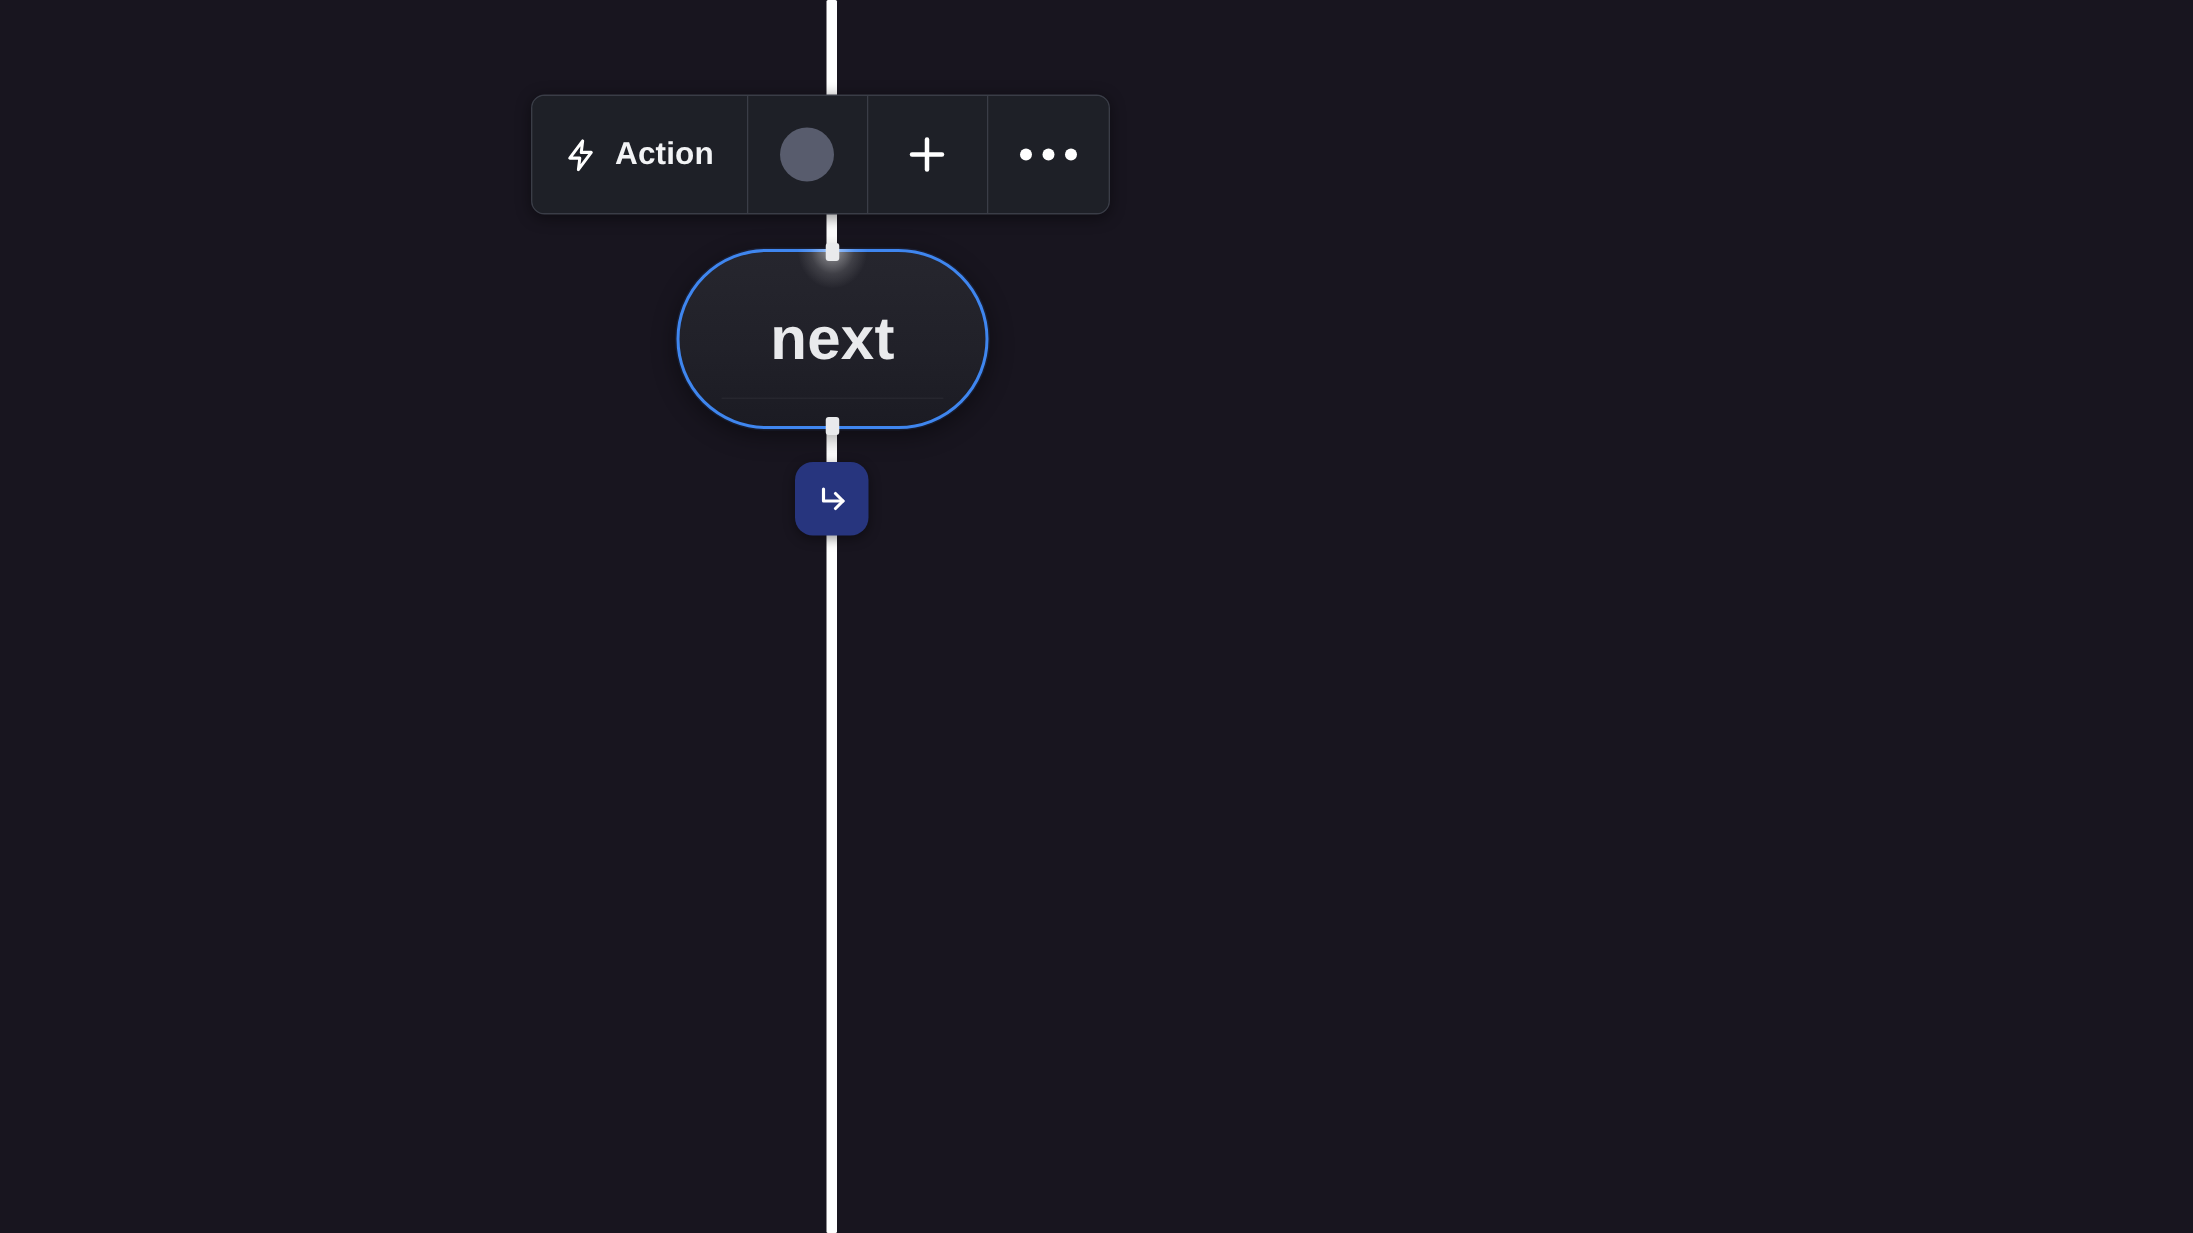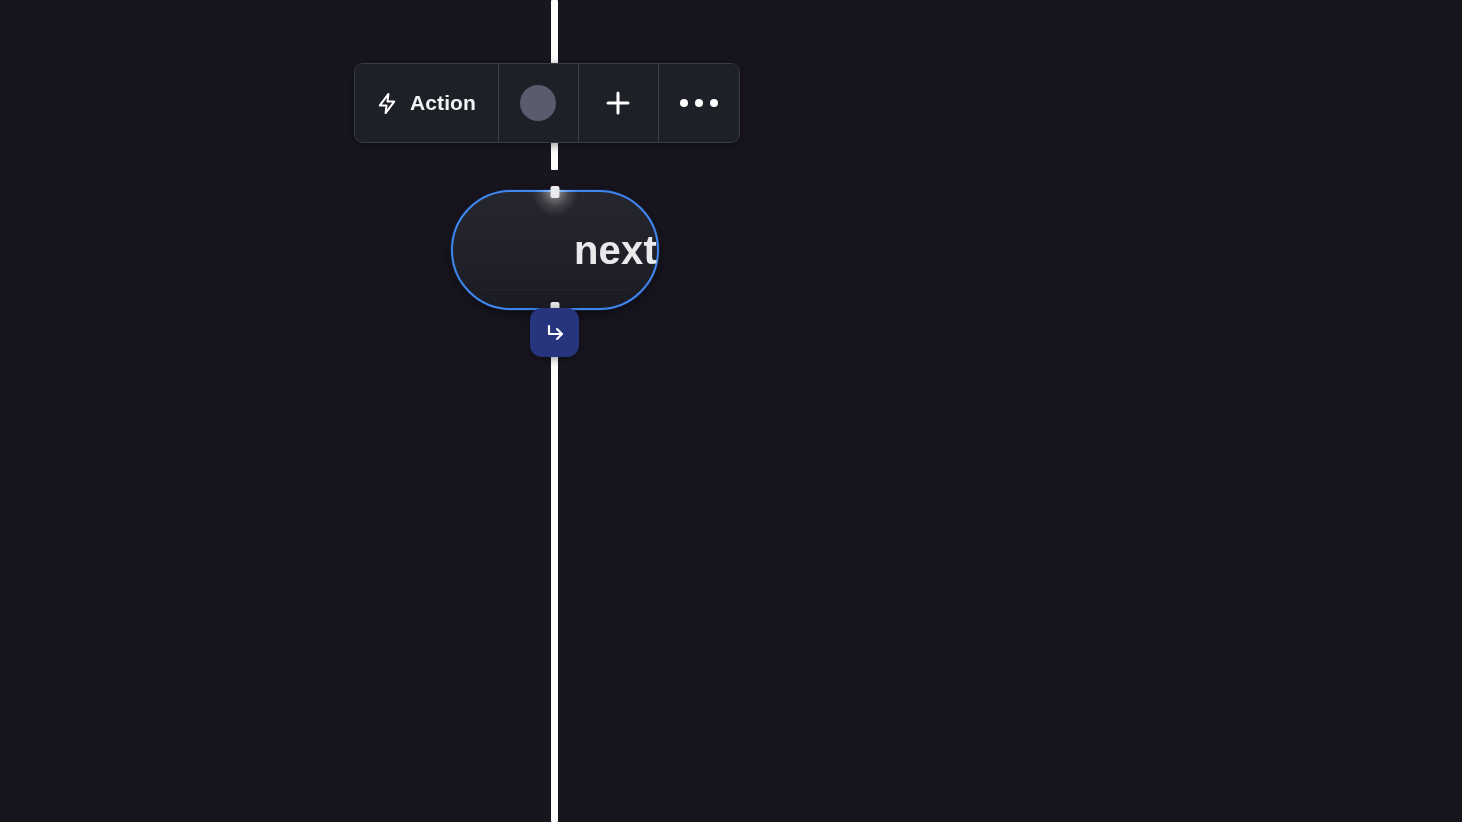--- a/index.html
+++ b/index.html
@@ -105,24 +105,23 @@
     top: 166px;
     width: 208px;
     height: 120px;
     box-sizing: border-box;
     border-radius: 60px;
     background: #23232b;
     background-image: linear-gradient(180deg, #26262e 0%, #212129 55%, #1b1b23 100%);
     border: 2px solid #3f86ef;
     display: flex;
     align-items: center;
-    justify-content: flex-end;
+    justify-content: center;
     box-shadow: 0 0 0 1px rgba(63,134,239,0.12), 0 4px 16px rgba(0,0,0,0.45);
     cursor: pointer;
-    margin-top: 24px;
   }
   .node-label {
     color: #e9eaec;
     font-size: 40px;
     font-weight: bold;
     line-height: 1;
     letter-spacing: 0.2px;
   }
   
   .node-glow {

